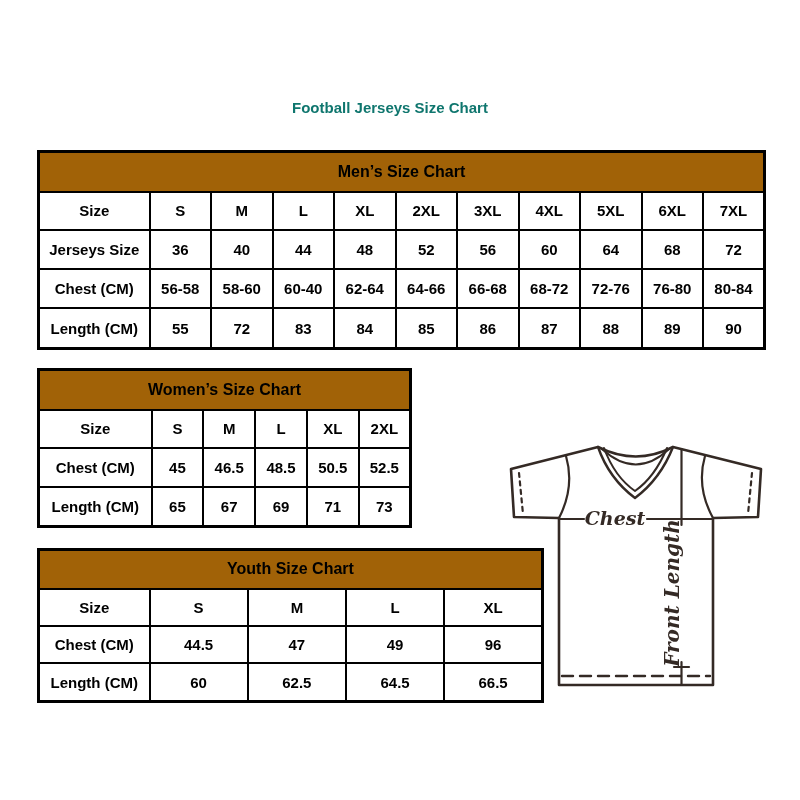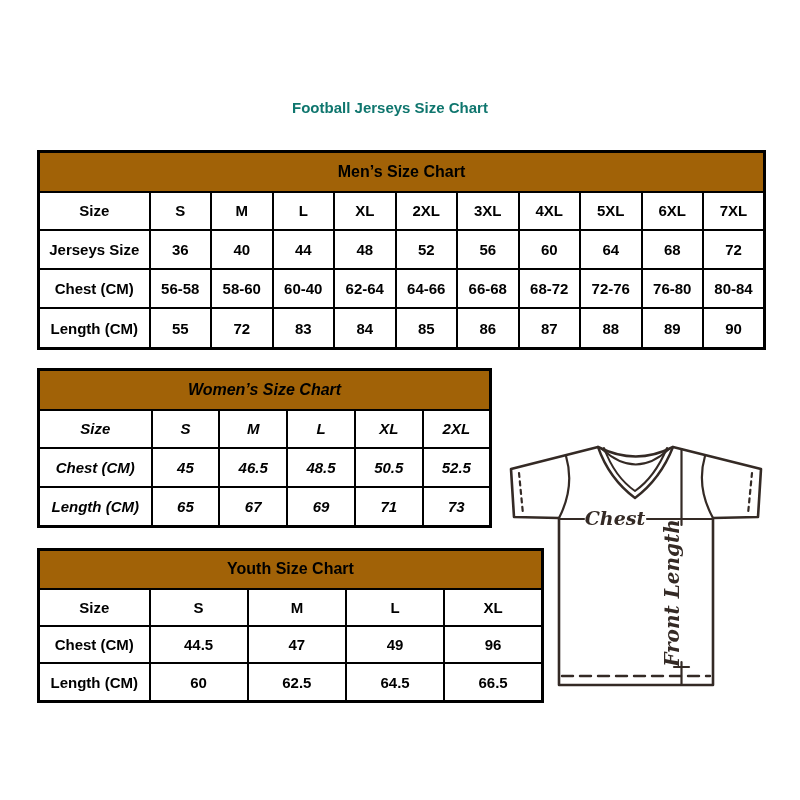--- a/index.html
+++ b/index.html
@@ -33,21 +33,21 @@
     font-size: 15px;
     padding: 0;
     overflow: hidden;
     white-space: nowrap;
   }
   table.size-table thead th {
     background: #a16207;
     font-size: 16px;
   }
   table.mens   { left: 37px; top: 150px; width: 729px; height: 200px; }
-  table.womens { left: 37px; top: 368px; width: 455px; height: 160px; font-style: italic; }
+  table.womens { left: 37px; top: 368px; width: 375px; height: 160px; }
   table.youth  { left: 37px; top: 548px; width: 507px; height: 155px; }
   table.mens thead tr   { height: 40px; }
   table.womens thead tr { height: 40px; }
   table.youth thead tr  { height: 39px; }
   table.mens   col.c-label { width: 111px; }
   table.womens col.c-label { width: 113px; }
   table.youth  col.c-label { width: 111px; }
   .jersey-figure {
     position: absolute;
     left: 498px; top: 422px;

